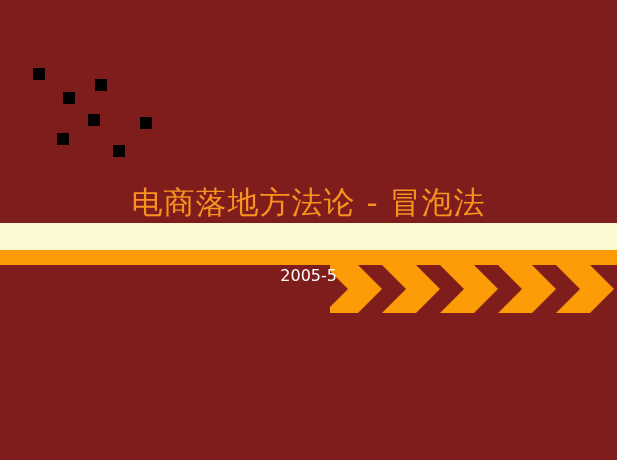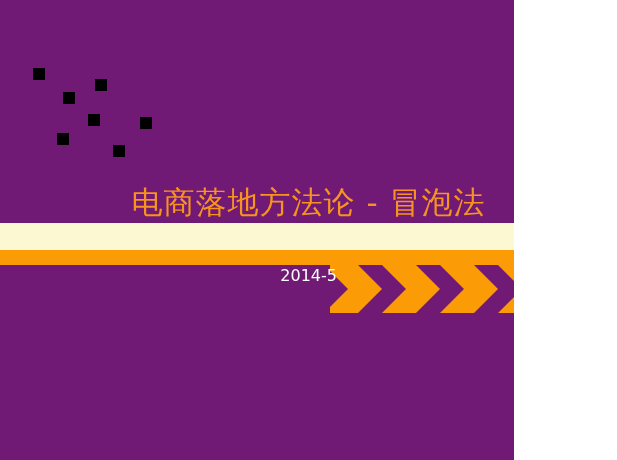--- a/index.html
+++ b/index.html
@@ -3,23 +3,23 @@
 <meta charset="utf-8">
 <style>
   html, body {
     margin: 0;
     padding: 0;
     background: #ffffff;
   }
 
   #slide {
     position: relative;
-    width: 514px;
+    width: 617px;
     height: 460px;
-    background: #701a75;
+    background: #7f1d1d;
     overflow: hidden;
     font-family: "DejaVu Sans", "Liberation Sans", sans-serif;
   }
 
   
   #square-cluster {
     position: absolute;
     left: 0;
     top: 0;
     width: 200px;
@@ -133,16 +133,16 @@
           <polygon points="-6,0 28,0 52,24 28,48 -6,48 18,24" fill="#FB9B06"></polygon>
           <polygon points="52,0 86,0 110,24 86,48 52,48 76,24" fill="#FB9B06"></polygon>
           <polygon points="110,0 144,0 168,24 144,48 110,48 134,24" fill="#FB9B06"></polygon>
           <polygon points="168,0 202,0 226,24 202,48 168,48 192,24" fill="#FB9B06"></polygon>
           <polygon points="226,0 260,0 284,24 260,48 226,48 250,24" fill="#FB9B06"></polygon>
         </g>
     </svg>
   </div>
 
   <div id="subtitle-block">
-    <div id="subtitle-date">2014-5</div>
+    <div id="subtitle-date">2005-5</div>
   </div>
 
 </div>
 
 </body></html>

